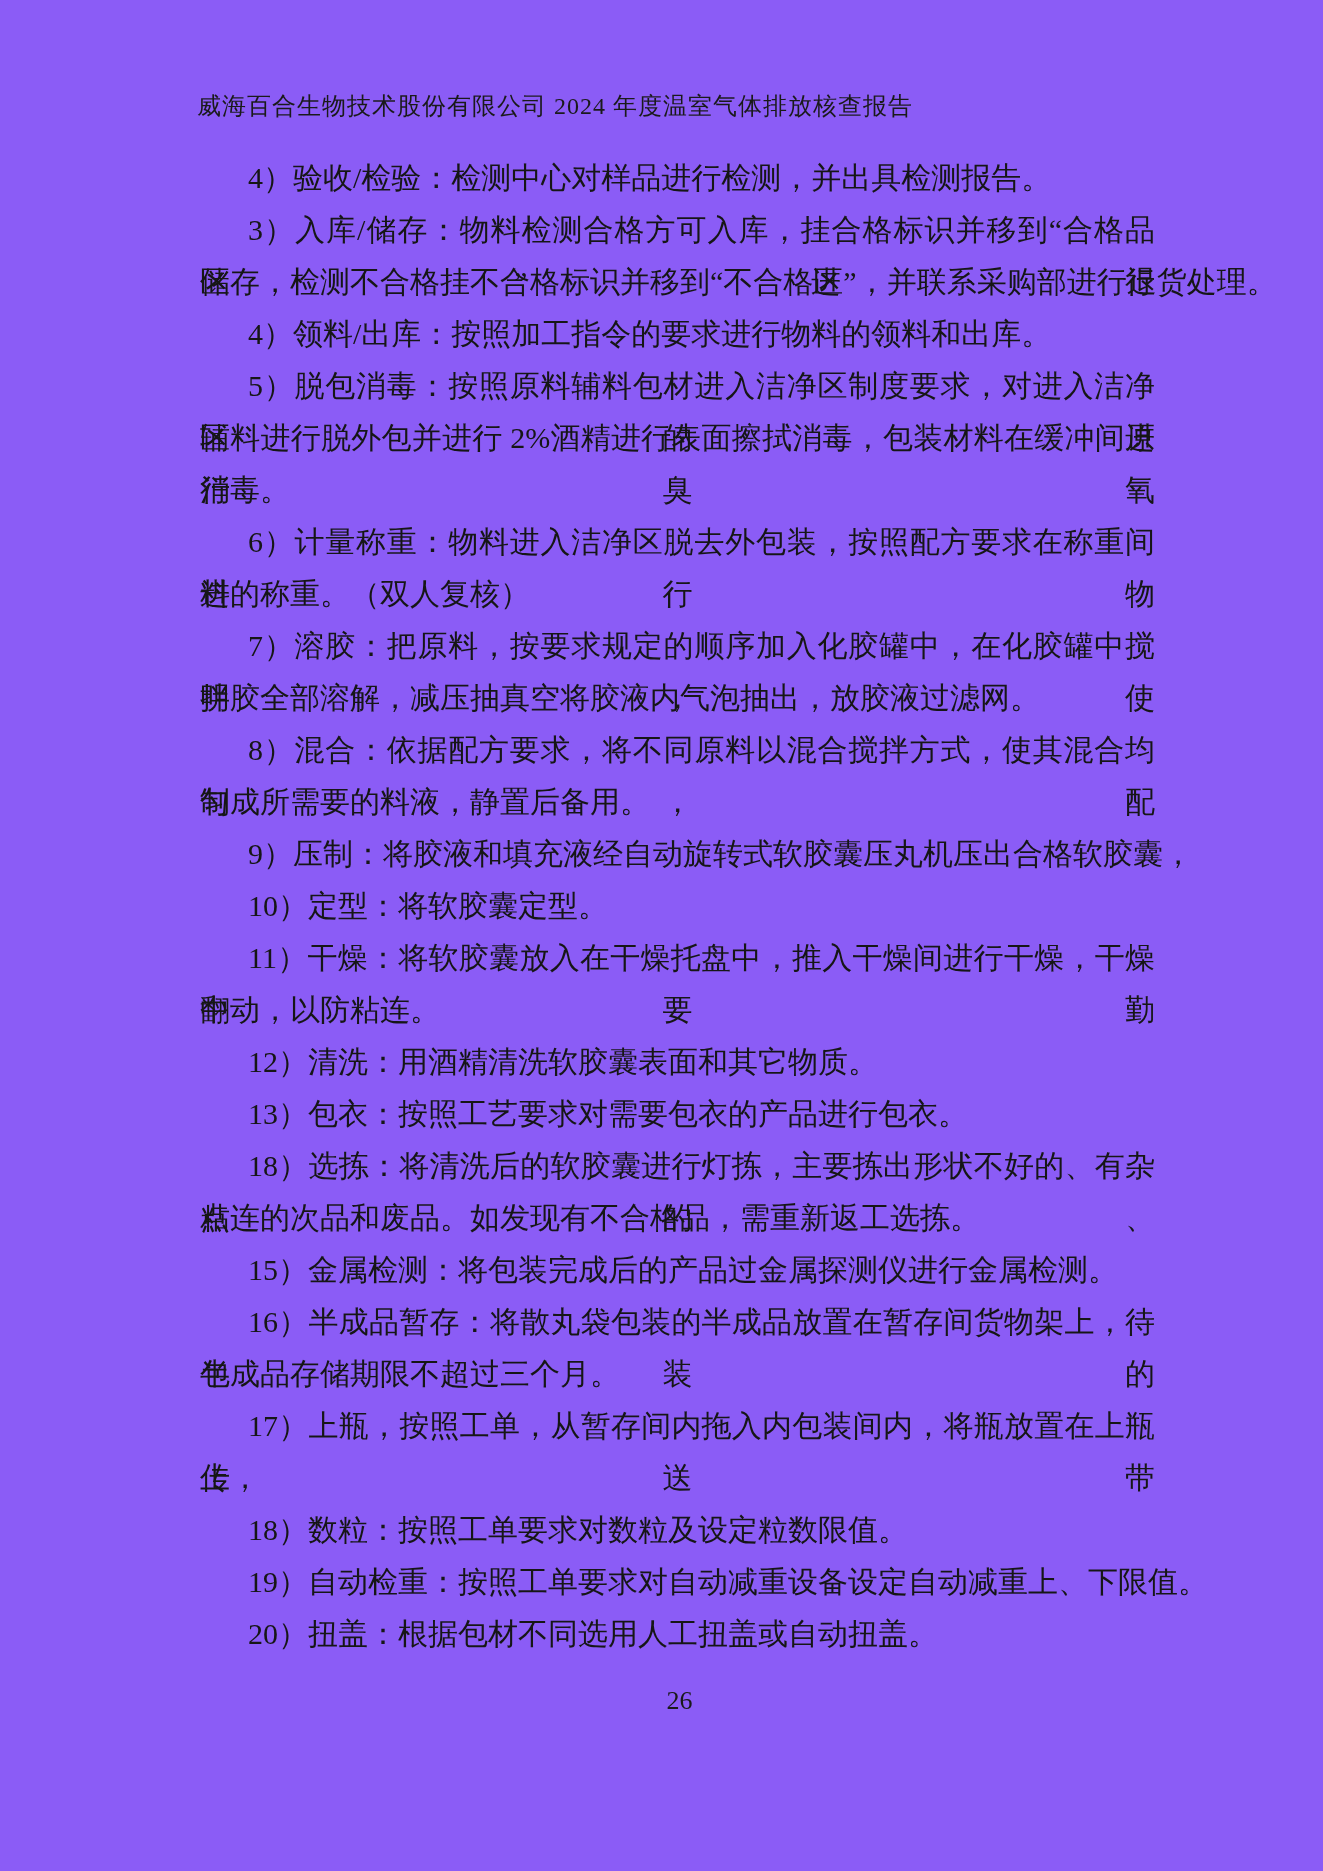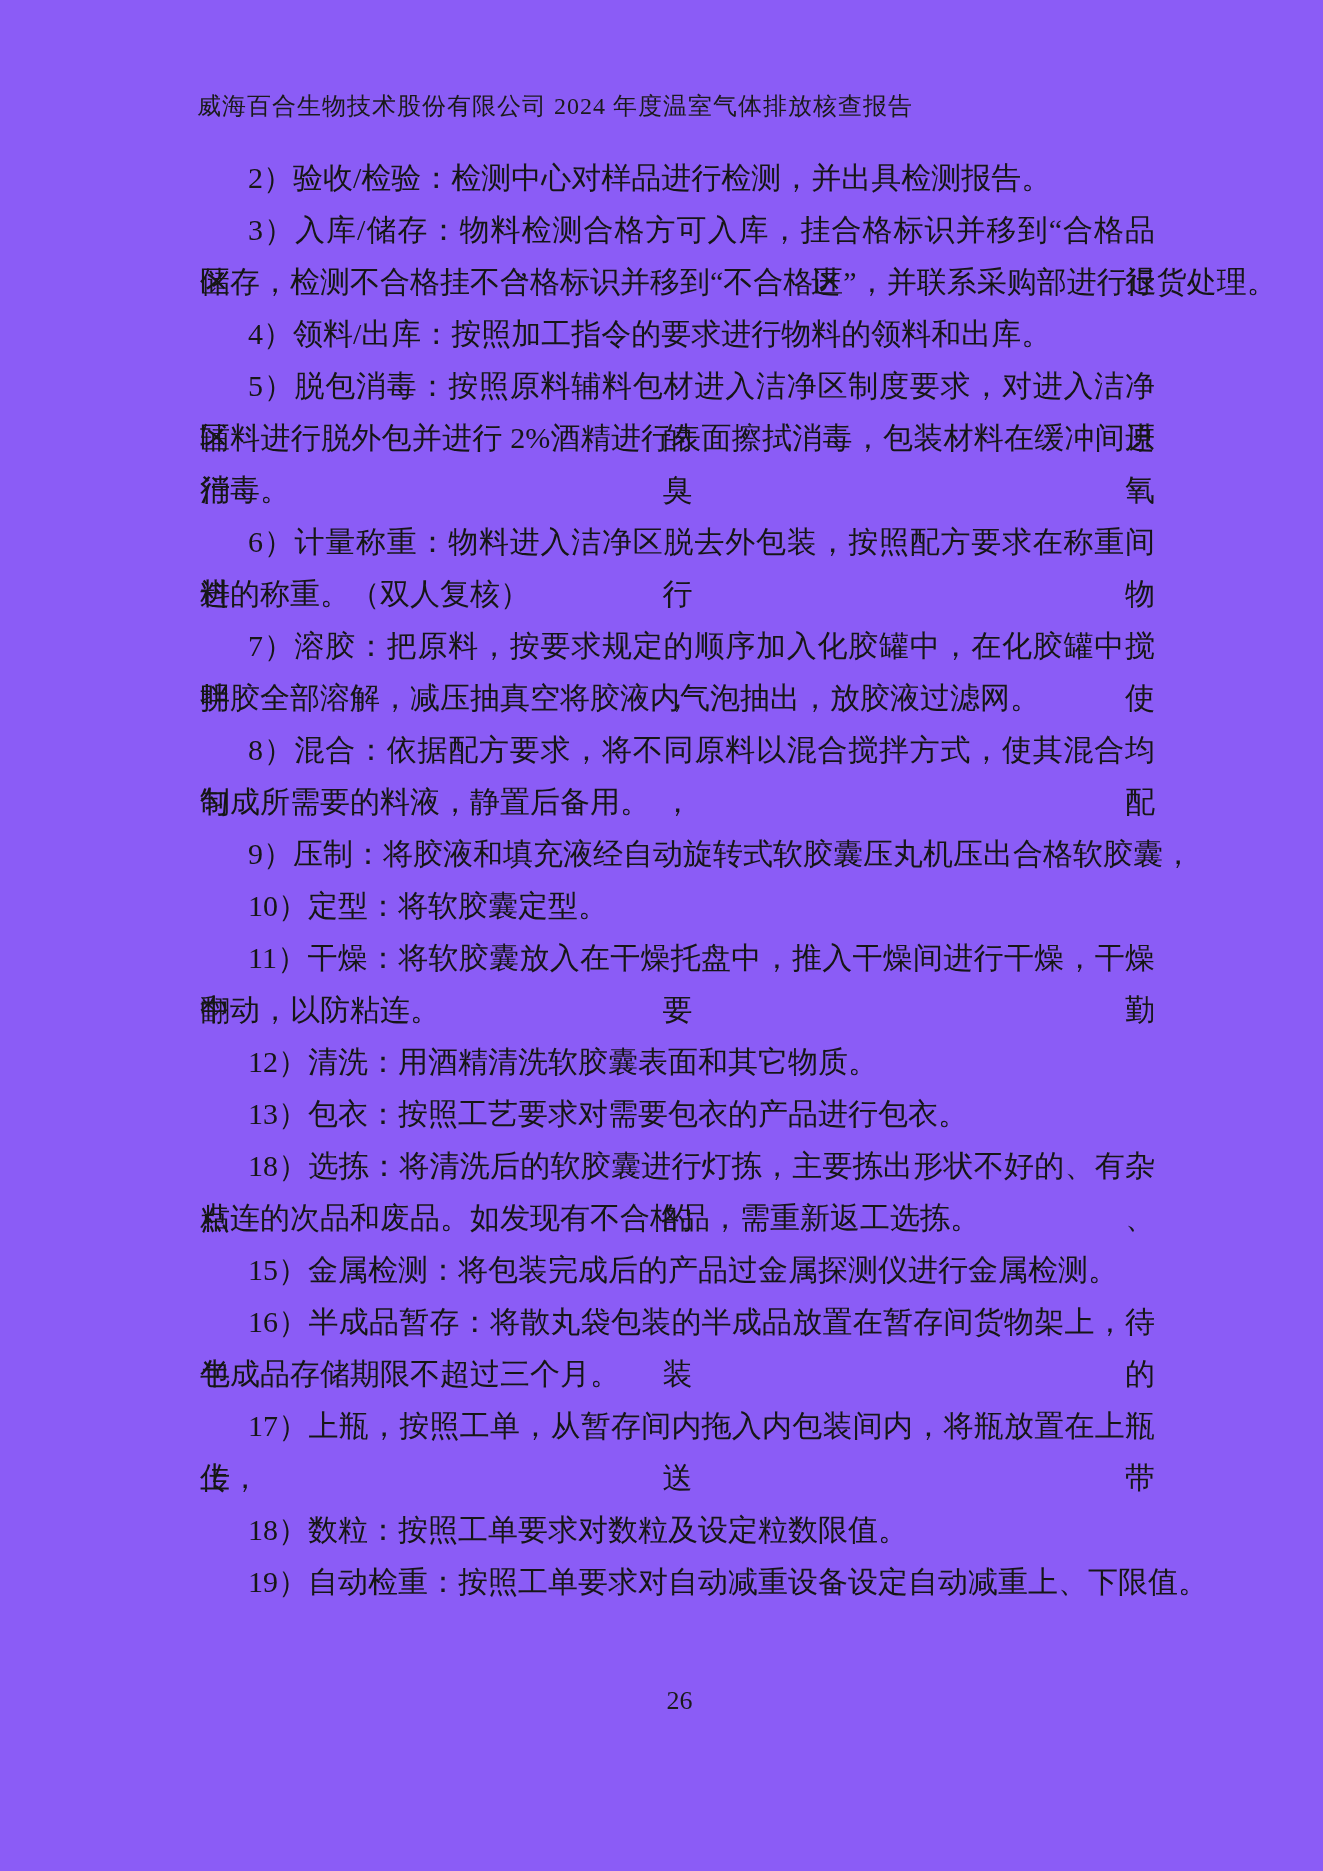--- a/index.html
+++ b/index.html
@@ -59,21 +59,21 @@
   }
 </style>
 </head>
 <body>
 
 <div class="page">
 
   <div class="doc-header">威海百合生物技术股份有限公司 2024 年度温室气体排放核查报告</div>
 
   <div class="doc-body">
-    <div class="line indent">2）验收/检验：检测中心对样品进行检测，并出具检测报告。</div>
+    <div class="line indent">4）验收/检验：检测中心对样品进行检测，并出具检测报告。</div>
     <div class="line indent fill">3）入库/储存：物料检测合格方可入库，挂合格标识并移到“合格品区”进行</div>
     <div class="line">储存，检测不合格挂不合格标识并移到“不合格区”，并联系采购部进行退货处理。</div>
     <div class="line indent">4）领料/出库：按照加工指令的要求进行物料的领料和出库。</div>
     <div class="line indent fill">5）脱包消毒：按照原料辅料包材进入洁净区制度要求，对进入洁净区的原</div>
     <div class="line fill">辅料进行脱外包并进行 2%酒精进行表面擦拭消毒，包装材料在缓冲间进行臭氧</div>
     <div class="line">消毒。</div>
     <div class="line indent fill">6）计量称重：物料进入洁净区脱去外包装，按照配方要求在称重间进行物</div>
     <div class="line">料的称重。（双人复核）</div>
     <div class="line indent fill">7）溶胶：把原料，按要求规定的顺序加入化胶罐中，在化胶罐中搅拌，使</div>
     <div class="line">明胶全部溶解，减压抽真空将胶液内气泡抽出，放胶液过滤网。</div>
@@ -87,17 +87,18 @@
     <div class="line indent">13）包衣：按照工艺要求对需要包衣的产品进行包衣。</div>
     <div class="line indent fill">18）选拣：将清洗后的软胶囊进行灯拣，主要拣出形状不好的、有杂点的、</div>
     <div class="line">粘连的次品和废品。如发现有不合格品，需重新返工选拣。</div>
     <div class="line indent">15）金属检测：将包装完成后的产品过金属探测仪进行金属检测。</div>
     <div class="line indent fill">16）半成品暂存：将散丸袋包装的半成品放置在暂存间货物架上，待包装的</div>
     <div class="line">半成品存储期限不超过三个月。</div>
     <div class="line indent fill">17）上瓶，按照工单，从暂存间内拖入内包装间内，将瓶放置在上瓶传送带</div>
     <div class="line">上，</div>
     <div class="line indent">18）数粒：按照工单要求对数粒及设定粒数限值。</div>
     <div class="line indent">19）自动检重：按照工单要求对自动减重设备设定自动减重上、下限值。</div>
+    <div class="line indent">20）扭盖：根据包材不同选用人工扭盖或自动扭盖。</div>
   </div>
 
   <div class="page-number">26</div>
 
 </div>
 
 </body></html>

